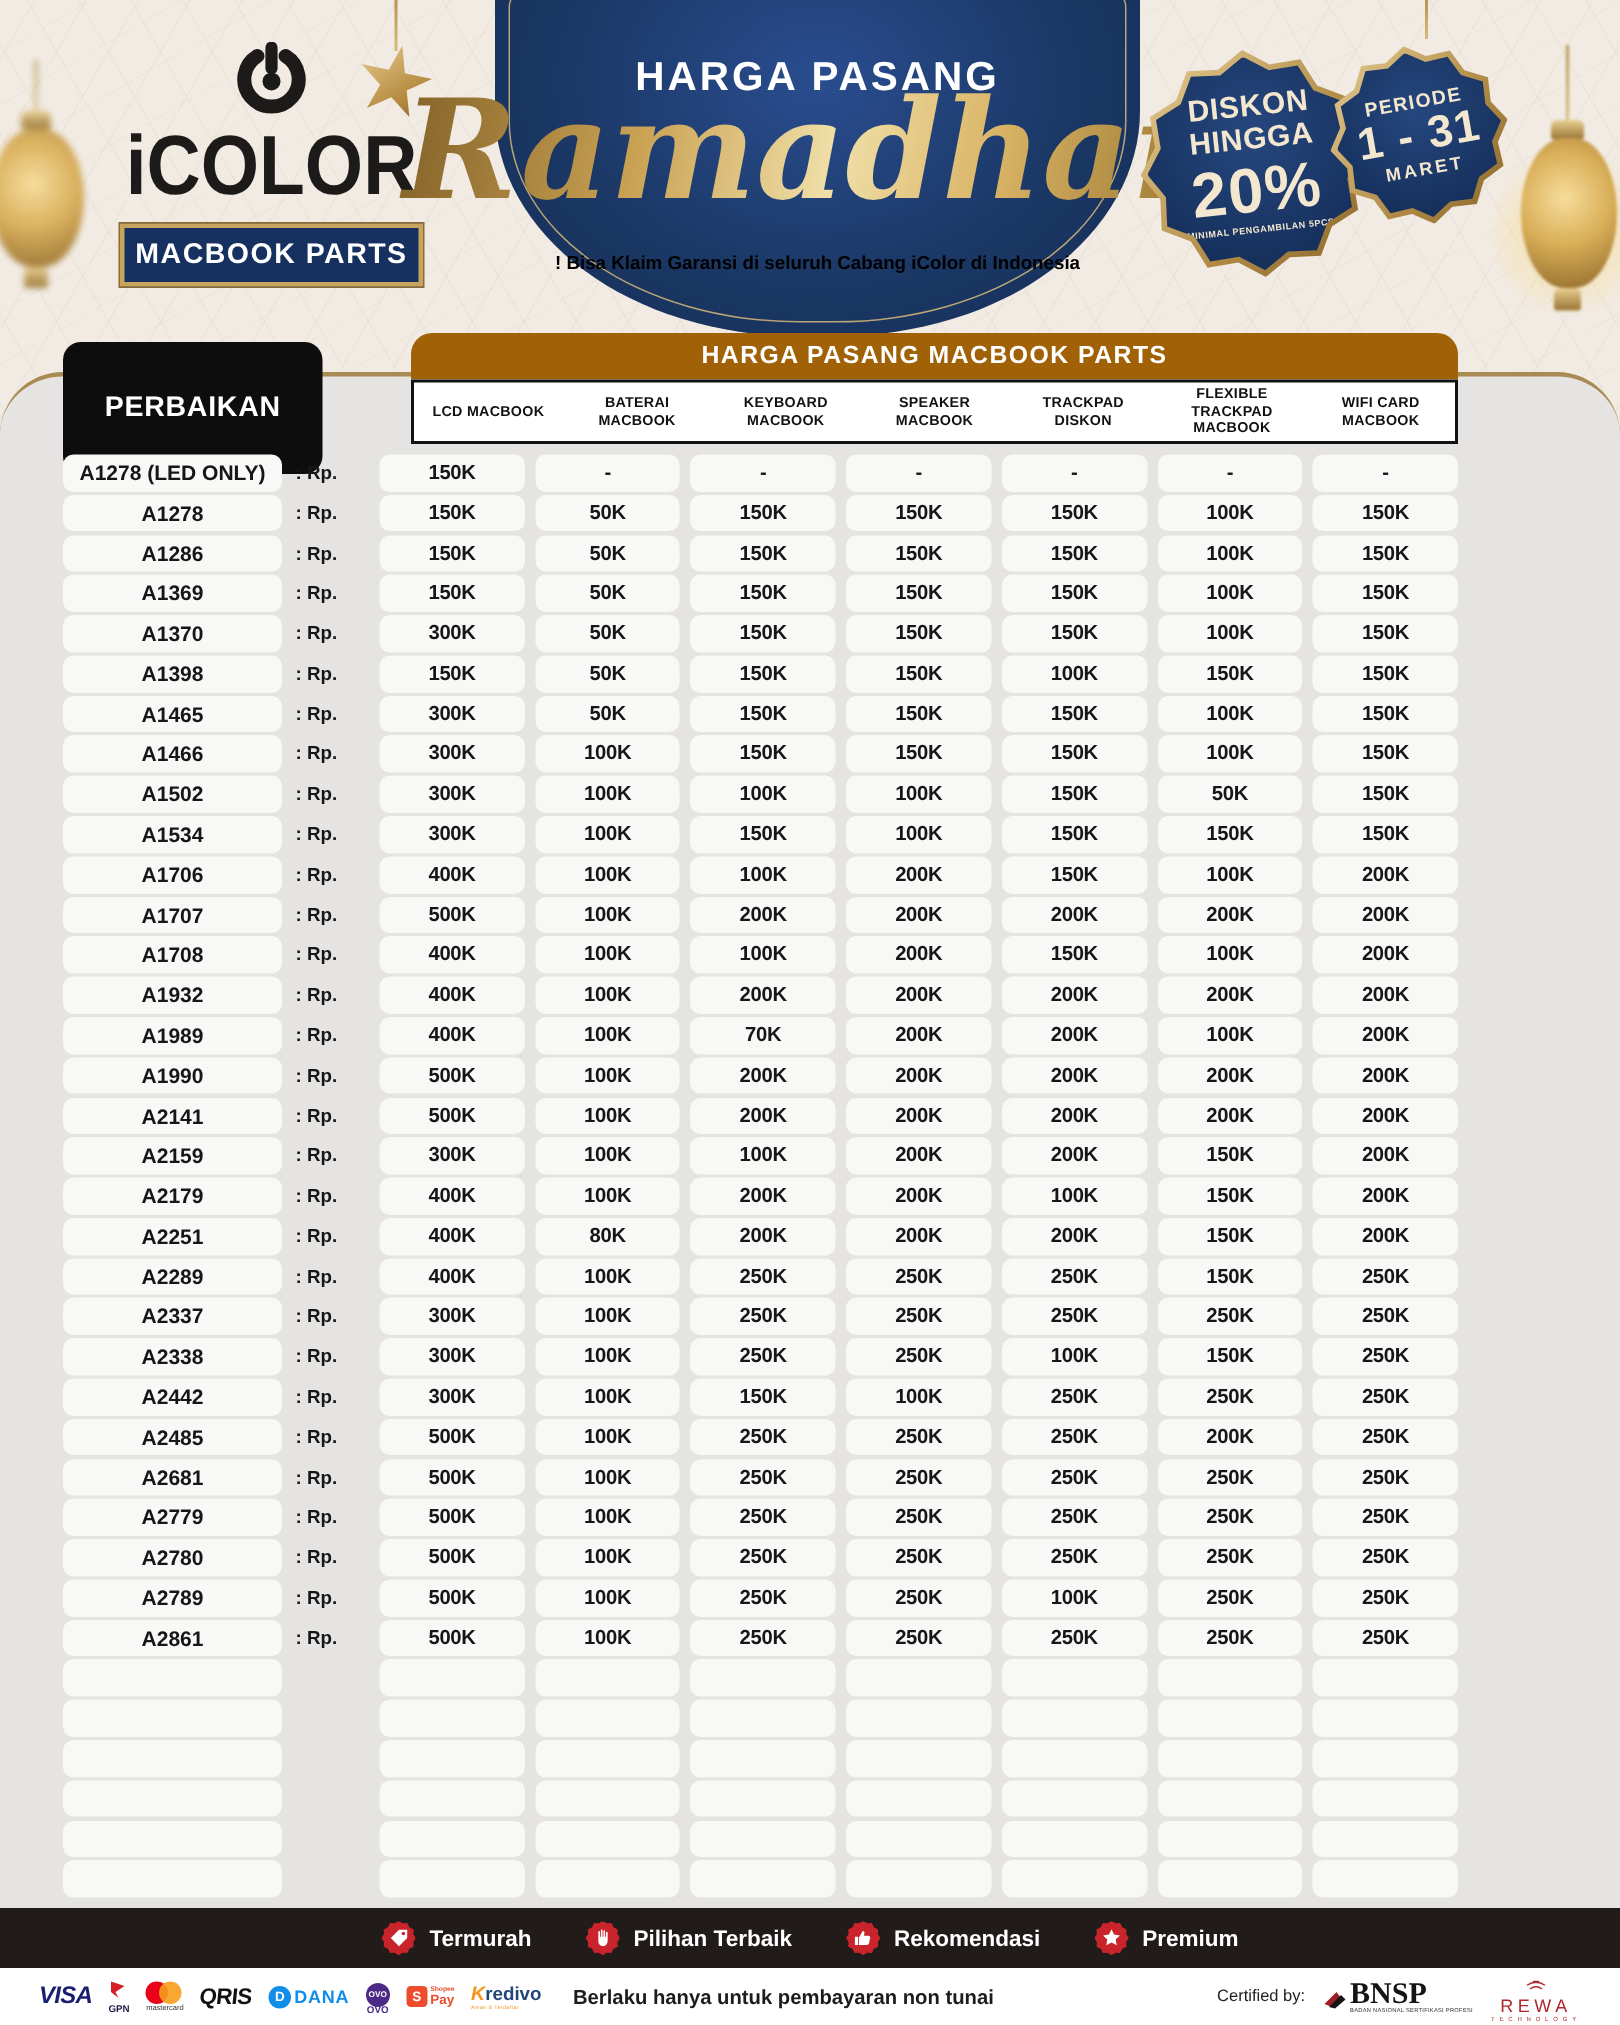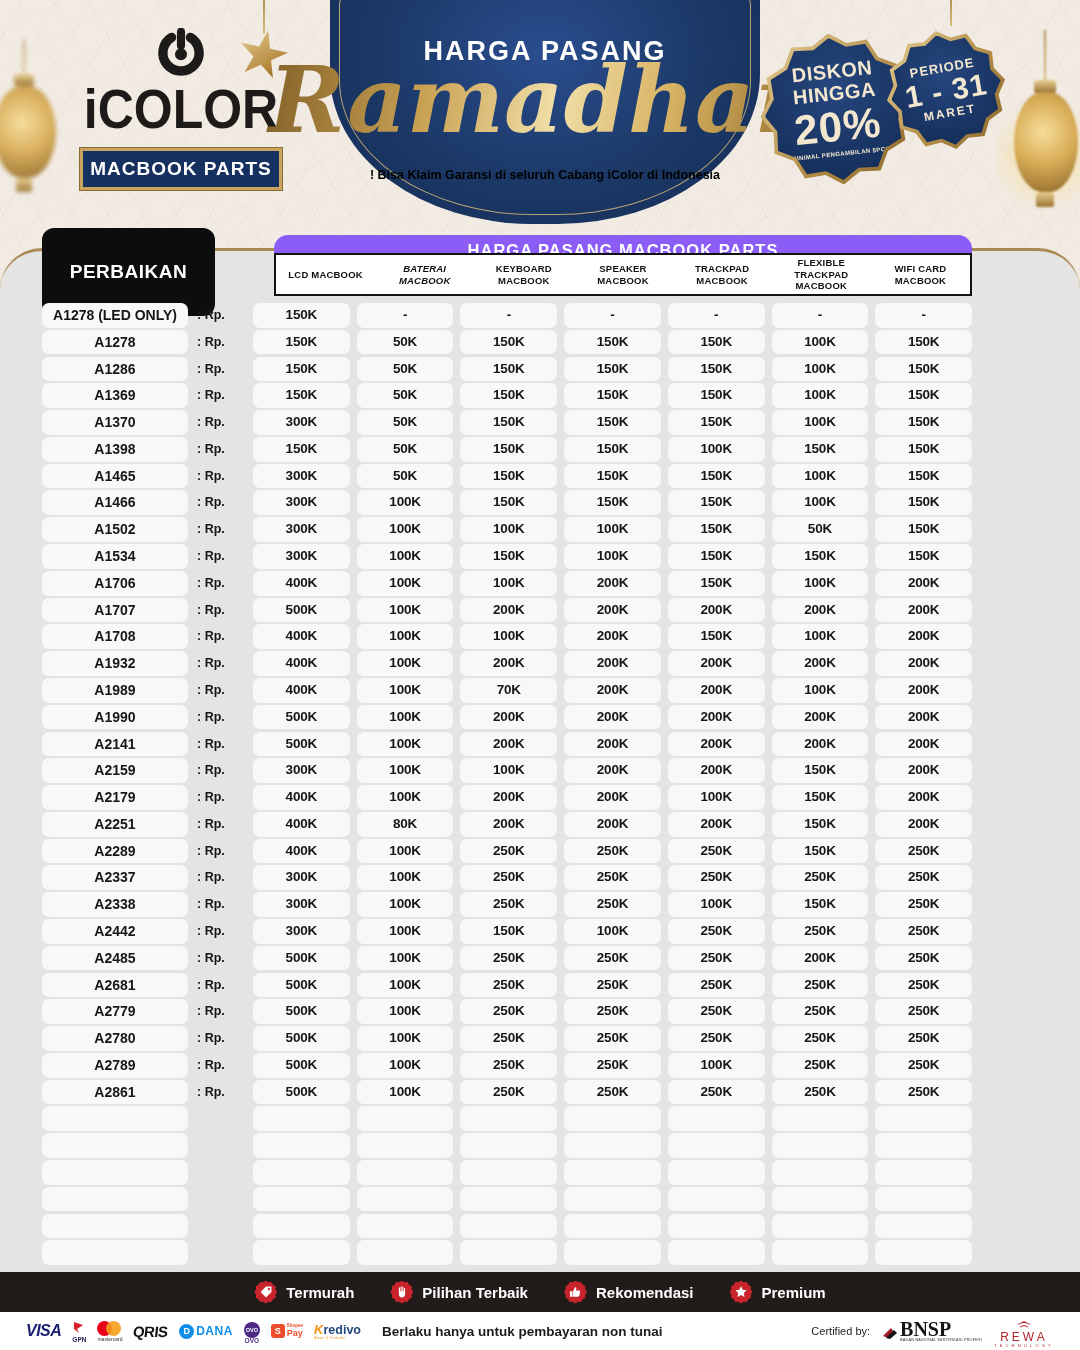--- a/index.html
+++ b/index.html
@@ -45,21 +45,21 @@
   
   .star{clip-path:polygon(50% 0%,61% 35%,98% 35%,68% 57%,79% 91%,50% 70%,21% 91%,32% 57%,2% 35%,39% 35%);background:linear-gradient(135deg,#e8cf92,#b3873c 70%,#7d5a1f);}
   .string{width:2px;background:linear-gradient(#b59454,#d8bc7c);}
   .lantern-body{border-radius:45%/50%;background:radial-gradient(circle at 45% 40%,#f6dd9a 0%,#d9ae58 45%,#8a6426 100%);}
   .lantern-cap{border-radius:4px 4px 2px 2px;background:linear-gradient(#e8cf92,#9a7433);}
   .glow{border-radius:50%;background:radial-gradient(circle,rgba(250,220,140,.8),rgba(250,220,140,0) 70%);}
 
   
   .card{left:0;top:248px;width:1080px;height:1024px;background:#e6e4e2;border-top:3px solid #a98a52;border-radius:42px 42px 0 0;}
   .perbaikan{left:42px;top:228px;width:173px;height:88px;background:#0d0d0d;border-radius:12px;color:#fff;display:flex;align-items:center;justify-content:center;font-size:19px;font-weight:800;letter-spacing:.5px;}
-  .tbar{left:274px;top:222px;width:698px;height:31px;background:#8b5cf6;border-radius:14px 14px 0 0;color:#fff;display:flex;align-items:center;justify-content:center;font-size:16.5px;font-weight:800;letter-spacing:1px;margin-top:13px;}
+  .tbar{left:274px;top:222px;width:698px;height:31px;background:#a16207;border-radius:14px 14px 0 0;color:#fff;display:flex;align-items:center;justify-content:center;font-size:16.5px;font-weight:800;letter-spacing:1px;}
   .thead{left:274px;top:253px;width:698px;height:43px;background:#fff;border:2px solid #121212;box-sizing:border-box;display:flex;align-items:center;}
   .col-h{flex:1;text-align:center;font-size:9.5px;line-height:1.2;font-weight:800;color:#111;letter-spacing:.2px;}
   .rows{left:42px;top:303px;width:930px;}
   .trow{display:flex;height:24.7px;margin-bottom:2.1px;}
   .model-box{width:146px;background:#f8f8f7;border-radius:7px;text-align:center;font-size:14px;font-weight:700;color:#161616;line-height:24.7px;}
   .rp{width:58px;box-sizing:border-box;padding-left:9px;font-size:12.5px;font-weight:700;color:#161616;line-height:24.7px;text-align:left;}
   .price-box{flex:1;margin-left:7px;background:#f8f8f7;border-radius:7px;text-align:center;font-size:13.5px;font-weight:800;color:#161616;line-height:24.7px;letter-spacing:-.2px;}
 
   
   .legendbar{left:0;top:1272px;width:1080px;height:40px;background:#211c1a;display:flex;align-items:center;justify-content:center;gap:36px;}
@@ -134,24 +134,24 @@
     <div class="v">1 - 31</div>
     <div class="m">MARET</div>
   </div>
 </div>
 
 <div class="abs card"></div>
 <div class="abs perbaikan">PERBAIKAN</div>
 <div class="abs tbar">HARGA PASANG MACBOOK PARTS</div>
 <div class="abs thead" id="col-headers">
     <div class="col-h" style="padding: 0px 8px;">LCD MACBOOK</div>
-    <div class="col-h" style="padding: 0px 8px; font-style: italic;">BATERAI MACBOOK</div>
+    <div class="col-h" style="padding: 0px 8px;">BATERAI MACBOOK</div>
     <div class="col-h" style="padding: 0px 8px;">KEYBOARD MACBOOK</div>
     <div class="col-h" style="padding: 0px 8px;">SPEAKER MACBOOK</div>
-    <div class="col-h" style="padding: 0px 8px;">TRACKPAD MACBOOK</div>
+    <div class="col-h" style="padding: 0px 8px;">TRACKPAD DISKON</div>
     <div class="col-h" style="padding: 0px 8px;">FLEXIBLE TRACKPAD MACBOOK</div>
     <div class="col-h" style="padding: 0px 8px;">WIFI CARD MACBOOK</div>
   </div>
 <div class="abs rows" id="rows">
     <div class="trow">
       <div class="model-box">A1278 (LED ONLY)</div>
       <div class="rp">: Rp.</div>
       <div class="price-box">150K</div>
       <div class="price-box">-</div>
       <div class="price-box">-</div>

